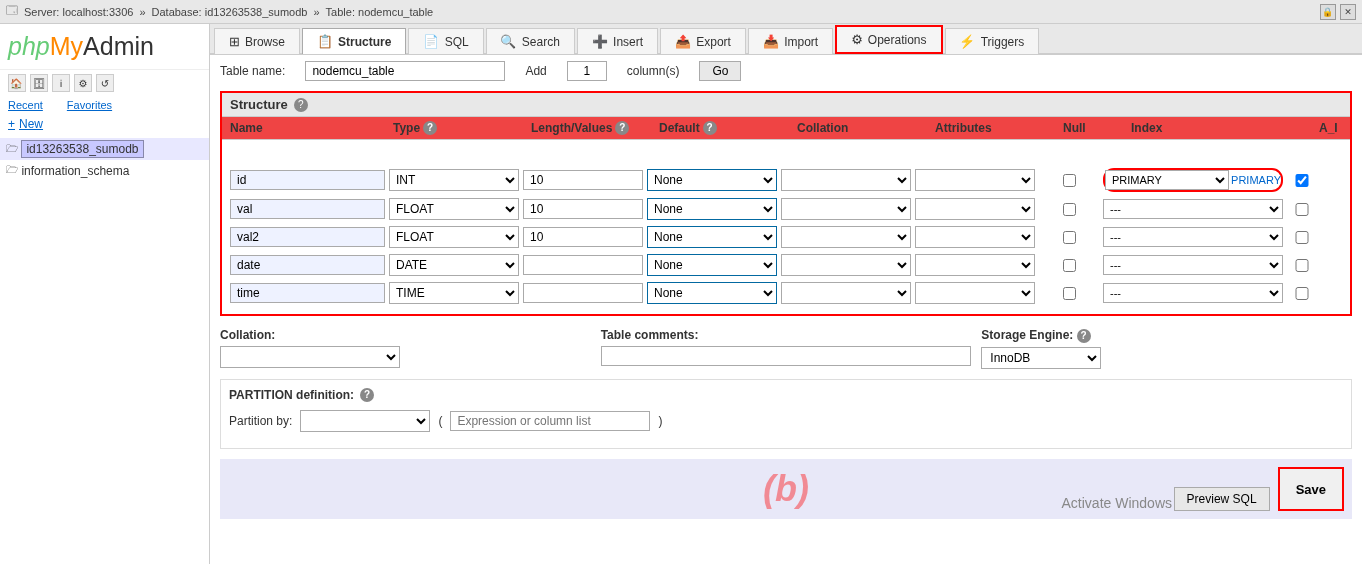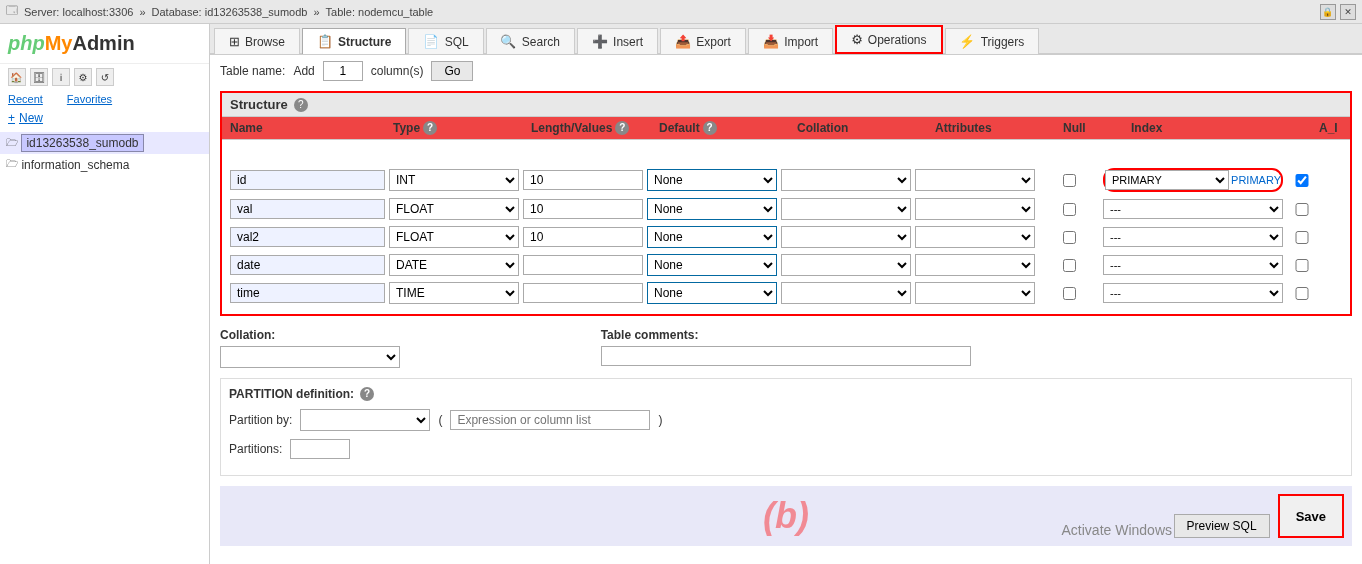--- a/index.html
+++ b/index.html
@@ -29,21 +29,21 @@
       border-right: 1px solid #ccc;
       display: flex;
       flex-direction: column;
       flex-shrink: 0;
     }
     #pma-logo {
       background: #fff;
       padding: 8px;
       border-bottom: 1px solid #eee;
     }
-    #pma-logo .logo-text { font-size: 20px; font-weight: bold; }
+    #pma-logo .logo-text { font-size: 25px; font-weight: normal; }
     #pma-logo .logo-php { color: #6c7; font-style: italic; }
     #pma-logo .logo-my { color: #f80; }
     #pma-logo .logo-admin { color: #333; }
 
     .sidebar-icons { display: flex; gap: 4px; padding: 4px 8px; align-items: center; }
     .sidebar-icon { width: 18px; height: 18px; background: #eee; border: 1px solid #ccc; display: flex; align-items: center; justify-content: center; cursor: pointer; font-size: 10px; }
     .sidebar-new-link { display: flex; align-items: center; gap: 4px; padding: 3px 8px; cursor: pointer; color: #06c; text-decoration: underline; }
 
     .sidebar-recent-fav { display: flex; gap: 24px; padding: 3px 8px; font-size: 11px; }
     .sidebar-recent-fav span { color: #06c; cursor: pointer; text-decoration: underline; }
@@ -90,21 +90,21 @@
     .tab .tab-icon { font-size: 13px; }
 
     .tab-operations {
       border: 2px solid red !important;
     }
 
     
     #content { flex: 1; overflow-y: auto; padding: 6px 10px; background: #fff; }
 
     
-    .table-name-bar { display: flex; align-items: center; gap: 8px; margin-bottom: 10px; flex-shrink: 0; }
+    .table-name-bar { display: flex; align-items: center; gap: 20px; margin-bottom: 10px; flex-shrink: 0; }
     .table-name-bar label { font-size: 12px; }
     .table-name-input { padding: 2px 6px; border: 1px solid #aaa; font-size: 12px; width: 200px; }
     .table-name-bar .col-count { width: 40px; padding: 2px 4px; border: 1px solid #aaa; text-align: center; font-size: 12px; }
     .go-btn { padding: 2px 12px; background: #e8e8e8; border: 1px solid #aaa; cursor: pointer; font-size: 12px; }
 
     
     .structure-section {
       border: 2px solid red;
       margin-bottom: 12px;
     }
@@ -275,20 +275,21 @@
       <div class="tab">
         <span class="tab-icon">⚡</span>
         <span>Triggers</span>
       </div>
     </div>
 
     <div id="content">
 
       <div class="table-name-bar">
         <label>Table name:</label>
+        <input class="table-name-input" type="text" value="nodemcu_table" style="">
         <span>Add</span>
         <input class="col-count" type="text" value="1" style="">
         <span>column(s)</span>
         <button class="go-btn">Go</button>
       </div>
 
       <div class="structure-section">
         <div class="structure-header">
           <span class="structure-title">Structure</span>
           <span class="help-icon">?</span>
@@ -407,20 +408,29 @@
           <span class="meta-label">Collation:</span>
           <div class="meta-row">
             <select class="meta-select" style="width:180px;">
               <option></option>
             </select>
           </div>
         </div>
         <div class="meta-group">
           <span class="meta-label">Table comments:</span>
           <input class="meta-input" type="text" value="" style="">
+        </div>
+        <div class="meta-group">
+          <span class="meta-label">Storage Engine: <span class="help-icon">?</span></span>
+          <div class="meta-row">
+            <select class="meta-select" style="width:120px;">
+              <option>InnoDB</option>
+              <option>MyISAM</option>
+            </select>
+          </div>
         </div>
       </div>
 
       <div class="partition-section">
         <div class="partition-title">
           <span>PARTITION definition:</span>
           <span class="help-icon">?</span>
         </div>
         <div class="partition-row">
           <span>Partition by:</span>
@@ -428,24 +438,20 @@
             <option></option>
             <option>HASH</option>
             <option>KEY</option>
             <option>LIST</option>
             <option>RANGE</option>
           </select>
           <span>(</span>
           <input class="partition-expr" type="text" placeholder="Expression or column list" style="">
           <span>)</span>
         </div>
-        <div class="partition-row">
-          <span>Partitions:</span>
-          <input class="partition-count-input" type="text" value="" style="">
-        </div>
       </div>
 
       <div class="bottom-section content-wrapper" style="min-height:60px;">
         <span class="watermark-b">(b)</span>
         <span class="activate-text">Activate Windows</span>
         <div class="bottom-buttons">
           <button class="preview-sql-btn">Preview SQL</button>
           <button class="save-btn">Save</button>
         </div>
       </div>

